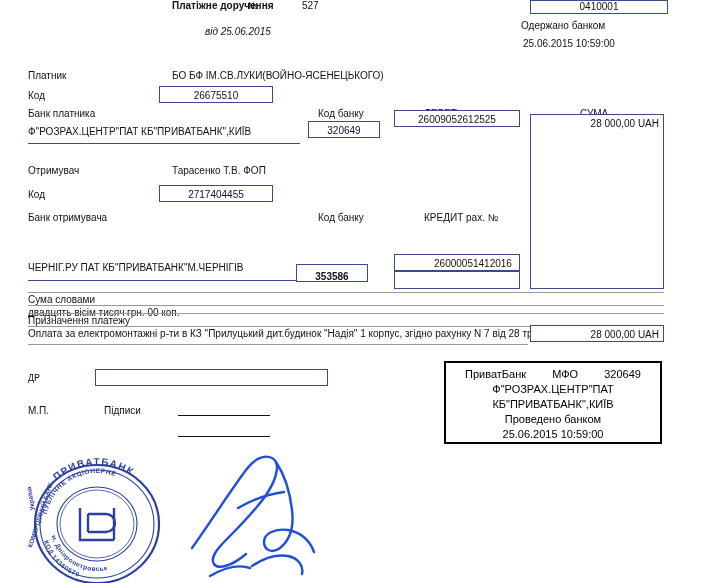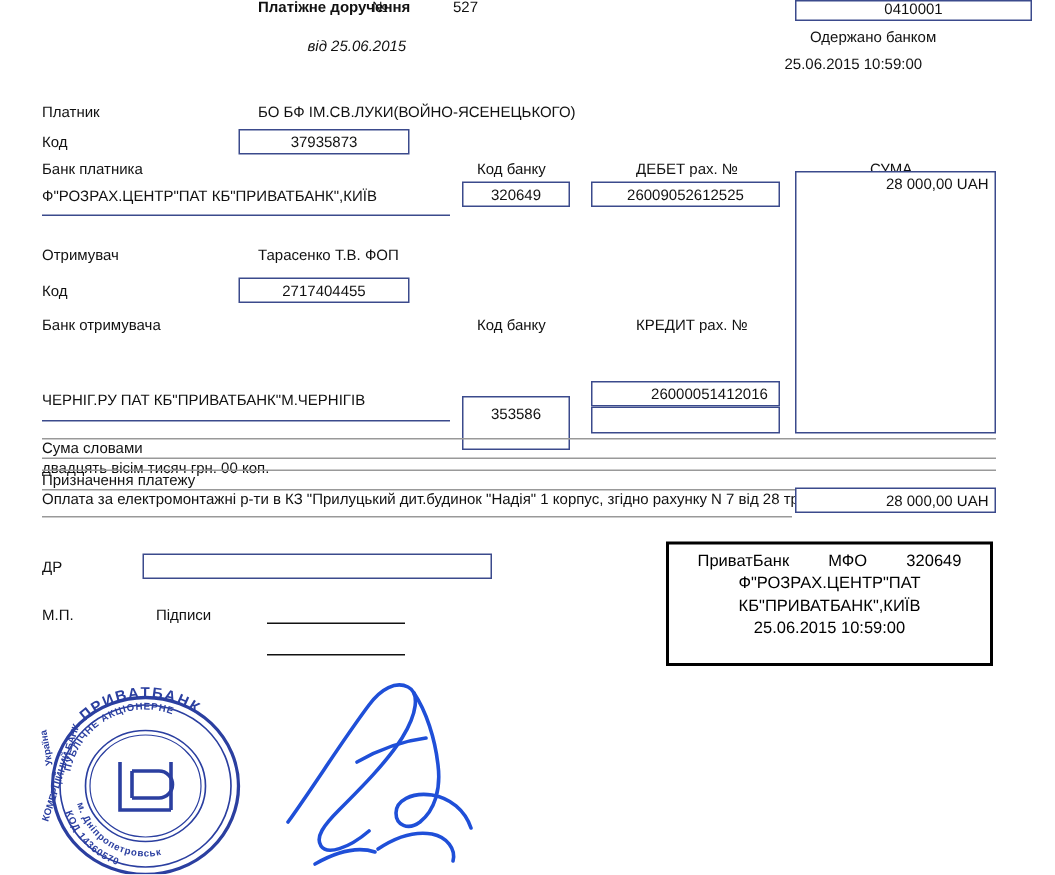--- a/index.html
+++ b/index.html
@@ -77,48 +77,48 @@
   .confirm div { text-align: center; font-size: 11px; line-height: 15px; color: #000; }
   .confirm .row1 { display: flex; justify-content: space-around; padding: 0 6px; }
 </style>
 </head>
 <body>
 
 <div class="abs lbl" style="left:172px; top:0px;font-weight:bold;">Платіжне доручення</div>
 <div class="abs lbl" style="left:248px; top:0px;">№</div>
 <div class="abs lbl" style="left:262px; top:0px;margin-left:40px;">527</div>
 
-<div class="abs box" style="left:530px; top:0px; width:158px; height:14px;">
+<div class="abs box" style="left:530px; top:0px; width:138px; height:14px;">
   <div class="boxtext" style="line-height:12px;">0410001</div>
 </div>
 
 <div class="abs lbl" style="left:205px; top:26px;font-style:italic;">від 25.06.2015</div>
-<div class="abs lbl" style="left:540px; top:20px;text-align:right;">Одержано банком</div>
+<div class="abs lbl" style="left:521px; top:20px;text-align:right;">Одержано банком</div>
 <div class="abs lbl" style="left:523px; top:38px;">25.06.2015 10:59:00</div>
 
 <div class="abs lbl" style="left:28px; top:70px;">Платник</div>
 <div class="abs val" style="left:172px; top:70px;">БО БФ ІМ.СВ.ЛУКИ(ВОЙНО-ЯСЕНЕЦЬКОГО)</div>
 
 <div class="abs lbl" style="left:28px; top:90px;">Код</div>
 <div class="abs box" style="left:159px; top:86px; width:114px; height:17px;">
-  <div class="boxtext">37935873</div>
+  <div class="boxtext">26675510</div>
 </div>
 
 <div class="abs lbl" style="left:28px; top:108px;">Банк платника</div>
 <div class="abs lbl" style="left:318px; top:108px;">Код банку</div>
 <div class="abs lbl" style="left:424px; top:108px;">ДЕБЕТ рах. №</div>
 <div class="abs lbl bold" style="left:580px; top:108px;">СУМА</div>
 
 <div class="abs val" style="left:28px; top:126px;">Ф"РОЗРАХ.ЦЕНТР"ПАТ КБ"ПРИВАТБАНК",КИЇВ</div>
 <div class="abs thinline" style="left:28px; top:143px; width:272px;"></div>
 
 <div class="abs box" style="left:308px; top:121px; width:72px; height:17px;">
   <div class="boxtext">320649</div>
 </div>
-<div class="abs box" style="left:394px; top:121px; width:126px; height:17px;">
+<div class="abs box" style="left:394px; top:110px; width:126px; height:17px;">
   <div class="boxtext">26009052612525</div>
 </div>
 
 <div class="abs box" style="left:530px; top:114px; width:134px; height:175px;">
   <div class="abs val" style="right:4px; top:3px; white-space:nowrap;">28 000,00 UAH</div>
 </div>
 
 <div class="abs lbl" style="left:28px; top:165px;">Отримувач</div>
 <div class="abs val" style="left:172px; top:165px;">Тарасенко Т.В. ФОП</div>
 
@@ -127,21 +127,21 @@
   <div class="boxtext">2717404455</div>
 </div>
 
 <div class="abs lbl" style="left:28px; top:212px;">Банк отримувача</div>
 <div class="abs lbl" style="left:318px; top:212px;">Код банку</div>
 <div class="abs lbl" style="left:424px; top:212px;">КРЕДИТ рах. №</div>
 
 <div class="abs val" style="left:28px; top:262px;">ЧЕРНІГ.РУ ПАТ КБ"ПРИВАТБАНК"М.ЧЕРНІГІВ</div>
 <div class="abs thinline" style="left:28px; top:280px; width:272px;"></div>
 
-<div class="abs box" style="left:308px; top:264px; width:72px; height:36px;">
+<div class="abs box" style="left:296px; top:264px; width:72px; height:18px;font-weight:bold;">
   <div class="boxtext" style="line-height:23px;">353586</div>
 </div>
 <div class="abs box" style="left:394px; top:254px; width:126px; height:17px;padding-left:32px;">
   <div class="boxtext">26000051412016</div>
 </div>
 <div class="abs box" style="left:394px; top:271px; width:126px; height:18px;"></div>
 
 <div class="abs grayline" style="left:28px; top:292px; width:636px;"></div>
 <div class="abs lbl bold" style="left:28px; top:294px;">Сума словами</div>
 <div class="abs val" style="left:28px; top:307px;">двадцять вісім тисяч грн. 00 коп.</div>
@@ -151,36 +151,37 @@
 <div class="abs lbl bold" style="left:28px; top:315px;">Призначення платежу</div>
 <div class="abs grayline" style="left:28px; top:326px; width:636px;"></div>
 <div class="abs val" style="left:28px; top:328px;">Оплата за електромонтажні р-ти в КЗ "Прилуцький дит.будинок "Надія" 1 корпус, згідно рахунку N 7 від 28 травня 2015 р.</div>
 
 <div class="abs box" style="left:530px; top:325px; width:134px; height:17px;">
   <div class="abs val" style="right:4px; top:3px;">28 000,00 UAH</div>
 </div>
 
 <div class="abs grayline" style="left:28px; top:344px; width:500px;"></div>
 
-<div class="abs lbl" style="left:28px; top:373px;">ДР</div>
+<div class="abs lbl" style="left:28px; top:373px;font-family:Liberation Mono, monospace;">ДР</div>
 <div class="abs box" style="left:95px; top:369px; width:233px; height:17px;"></div>
 
 <div class="abs lbl" style="left:28px; top:405px;">М.П.</div>
 <div class="abs lbl" style="left:104px; top:405px;">Підписи</div>
 <div class="abs" style="left:178px; top:415px; width:92px; height:1px; background:#111;"></div>
 <div class="abs" style="left:178px; top:436px; width:92px; height:1px; background:#111;"></div>
 
 <div class="confirm">
   <div class="row1">
     <span>ПриватБанк</span>
     <span>МФО</span>
     <span>320649</span>
   </div>
   <div>Ф"РОЗРАХ.ЦЕНТР"ПАТ</div>
   <div>КБ"ПРИВАТБАНК",КИЇВ</div>
+  <div class="bold">Проведено банком</div>
   <div>25.06.2015 10:59:00</div>
 </div>
 
 <div class="stamp">
   <svg width="158" height="131" viewBox="0 0 158 131" xmlns="http://www.w3.org/2000/svg">
     <defs>
       <path id="arcTop" d="M 20,72 A 59,59 0 0 1 138,72" fill="none"></path>
       <path id="arcTopInner" d="M 28,72 A 51,51 0 0 1 130,72" fill="none"></path>
       <path id="arcBottom" d="M 23,72 A 56,56 0 0 0 135,72" fill="none"></path>
       <path id="arcBottomInner" d="M 32,72 A 47,47 0 0 0 126,72" fill="none"></path>

